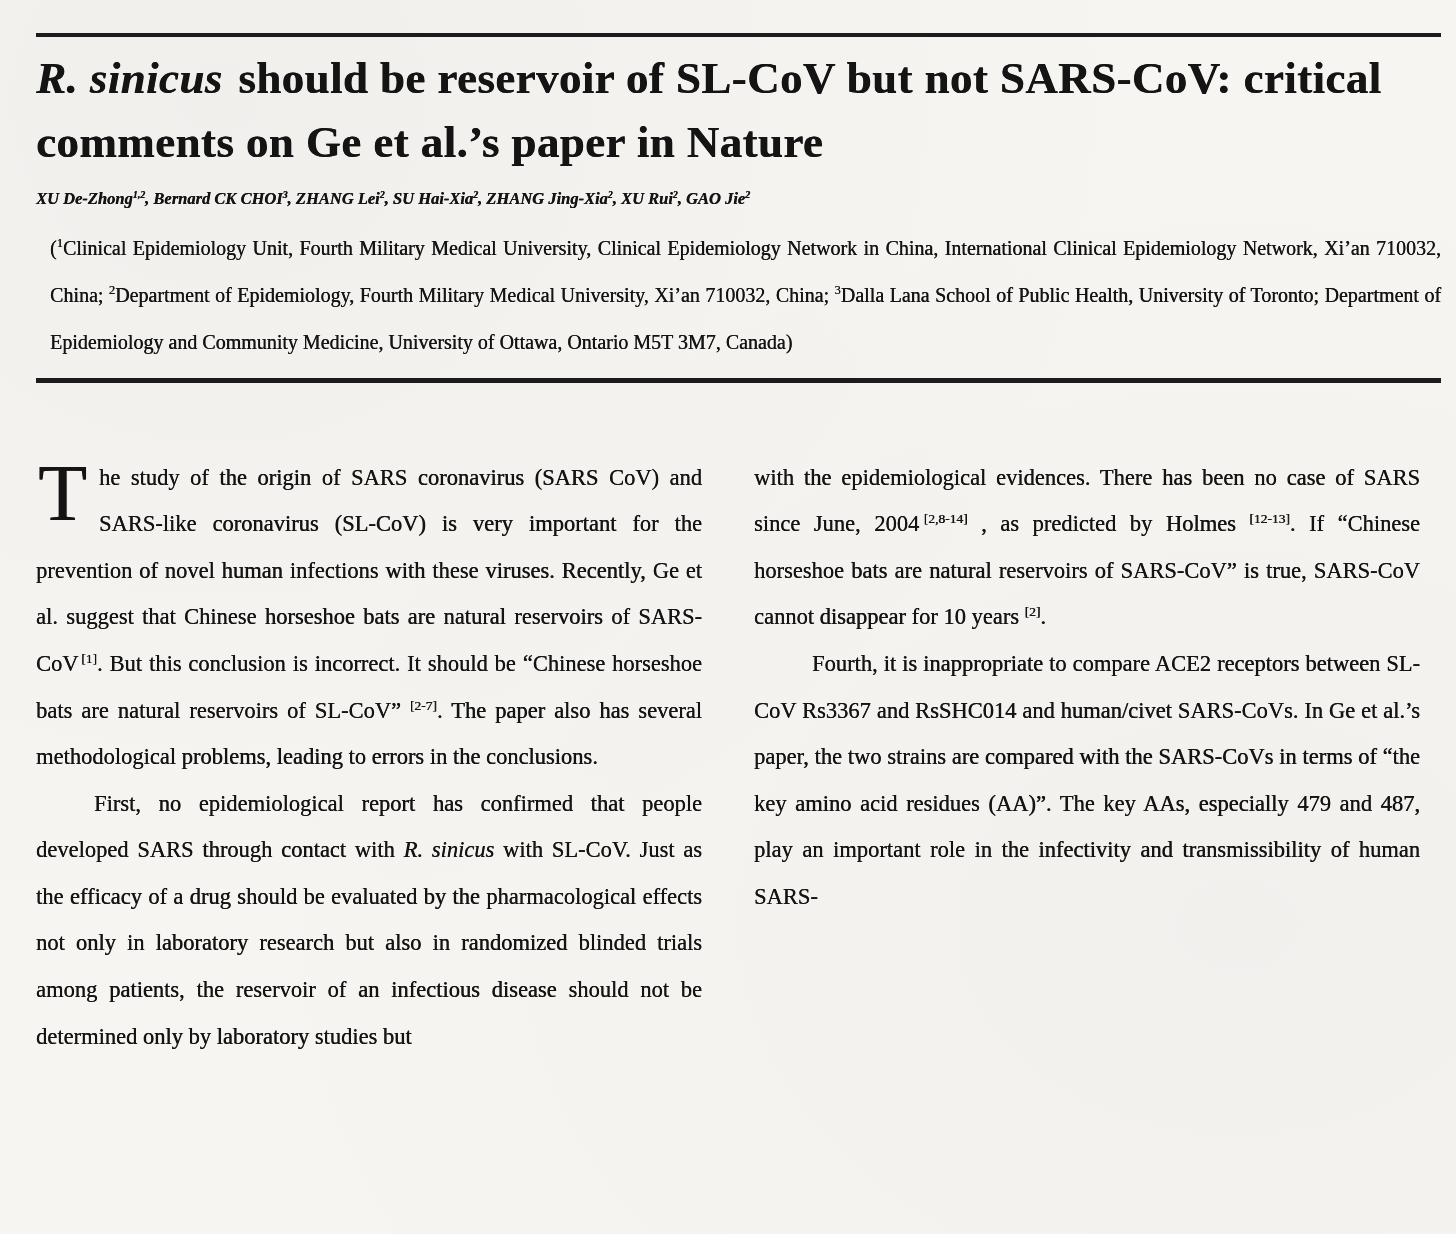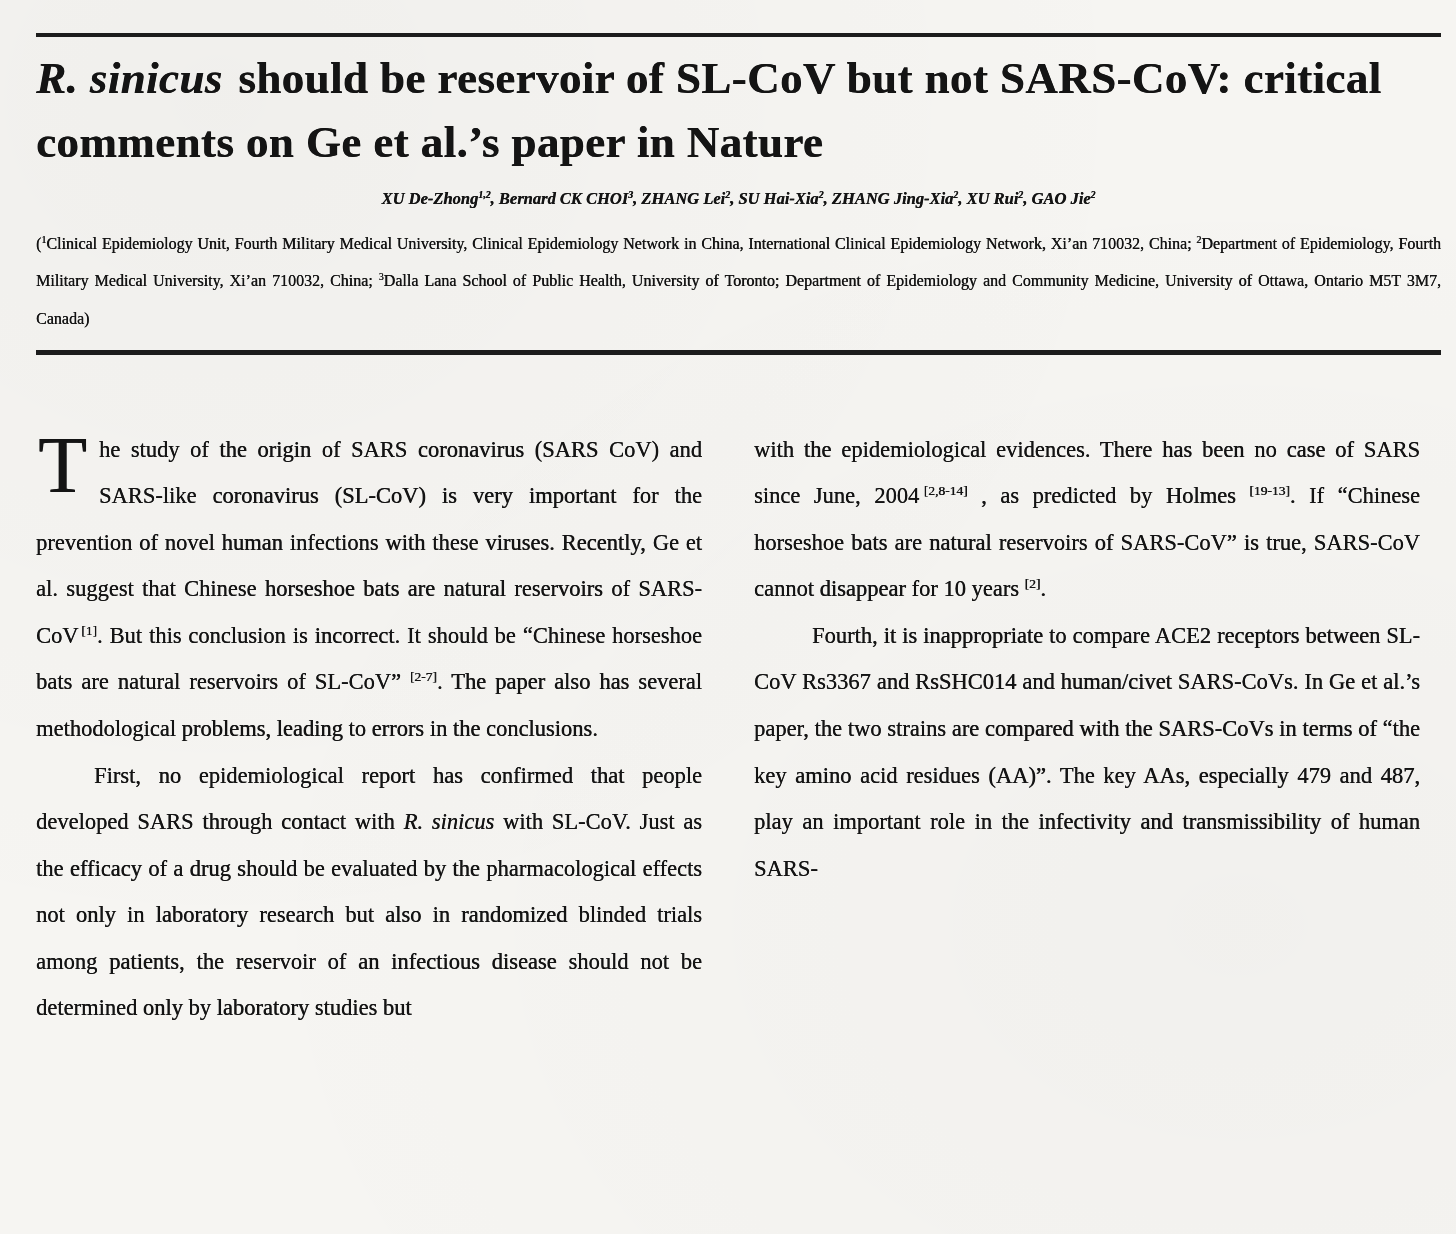--- a/index.html
+++ b/index.html
@@ -30,29 +30,28 @@
     text-shadow: 0.4px 0 0 currentColor;
   }
   .title i { padding-right: 4px; }
 
   .authors {
     font-size: 16.5px;
     font-weight: bold;
     font-style: italic;
     margin: 4px 0 16px 0;
     text-shadow: 0.3px 0 0 currentColor;
-    text-align: center;
   }
   .authors sup { font-size: 0.6em; font-style: italic; }
 
   .affil {
-    font-size: 16px;
+    font-size: 20px;
     line-height: 2.35;
     text-align: justify;
-    margin: 0 0 8px 0;
+    margin: 0 0 8px 14px;
     text-shadow: 0.35px 0 0 currentColor;
   }
   .affil sup { font-size: 0.62em; }
 
   .body-cols {
     display: flex;
     gap: 52px;
     padding-top: 72px;
   }
   .col {
@@ -95,18 +94,18 @@
   <hr class="rule rule-mid">
 
   <div class="body-cols">
 
     <div class="col">
       <p><span class="dropcap">T</span><span>he study of the origin of SARS coronavirus (SARS CoV) and SARS-like coronavirus (SL-CoV) is very important for the prevention of novel human infections with these viruses. Recently, Ge et al. suggest that Chinese horseshoe bats are natural reservoirs of SARS-CoV<sup> [1]</sup>. But this conclusion is incorrect. It should be “Chinese horseshoe bats are natural reservoirs of SL-CoV” <sup>[2-7]</sup>. The paper also has several methodological problems, leading to errors in the conclusions.</span></p>
       <p class="indent">First, no epidemiological report has confirmed that people developed SARS through contact with <i>R. sinicus</i> with SL-CoV. Just as the efficacy of a drug should be evaluated by the pharmacological effects not only in laboratory research but also in randomized blinded trials among patients, the reservoir of an infectious disease should not be determined only by laboratory studies but</p>
     </div>
 
     <div class="col">
-      <p>with the epidemiological evidences. There has been no case of SARS since June, 2004 <sup>[2,8-14]</sup> , as predicted by Holmes <sup>[19-13]</sup>. If “Chinese horseshoe bats are natural reservoirs of SARS-CoV” is true, SARS-CoV cannot disappear for 10 years <sup>[2]</sup>.</p>
+      <p>with the epidemiological evidences. There has been no case of SARS since June, 2004 <sup>[2,8-14]</sup> , as predicted by Holmes <sup>[12-13]</sup>. If “Chinese horseshoe bats are natural reservoirs of SARS-CoV” is true, SARS-CoV cannot disappear for 10 years <sup>[2]</sup>.</p>
       <p class="indent">Fourth, it is inappropriate to compare ACE2 receptors between SL-CoV Rs3367 and RsSHC014 and human/civet SARS-CoVs. In Ge et al.’s paper, the two strains are compared with the SARS-CoVs in terms of “the key amino acid residues (AA)”. The key AAs, especially 479 and 487, play an important role in the infectivity and transmissibility of human SARS-</p>
     </div>
 
   </div>
 </div>
 
 </body></html>

